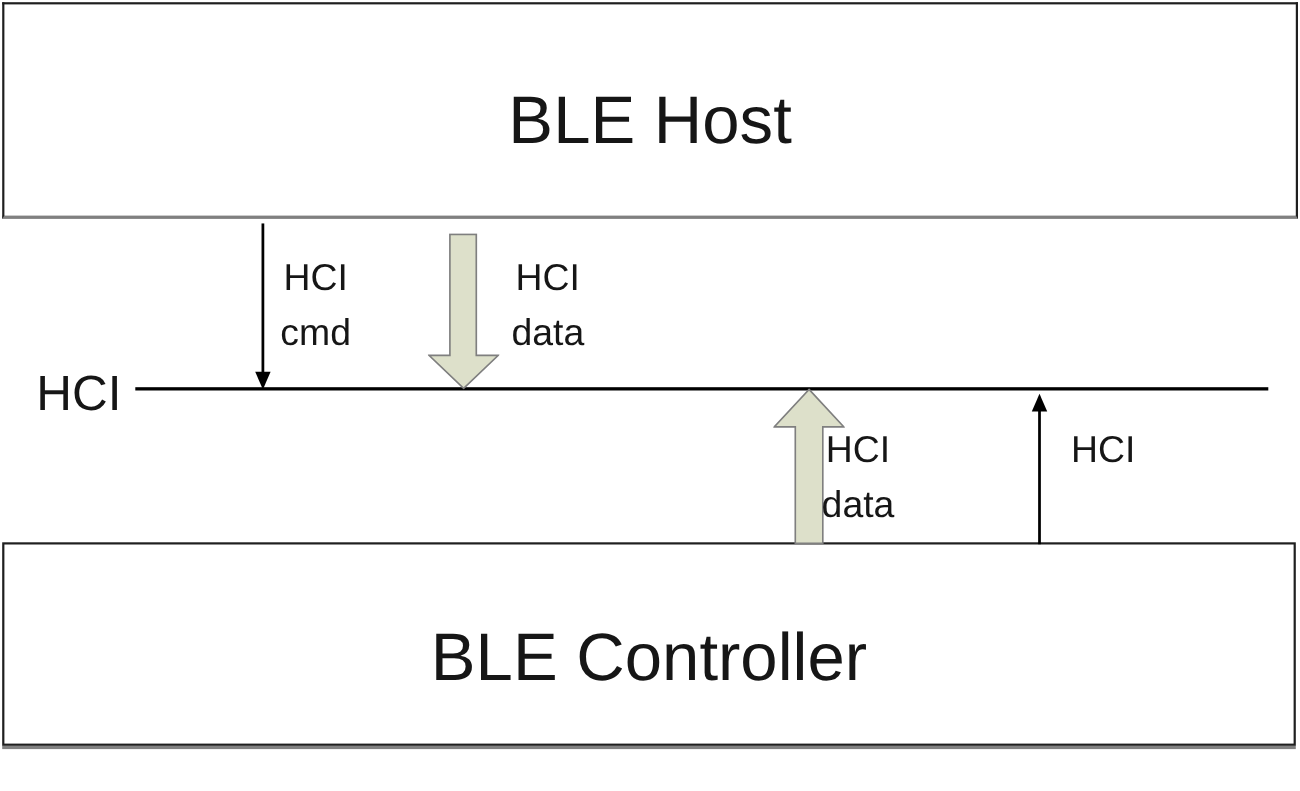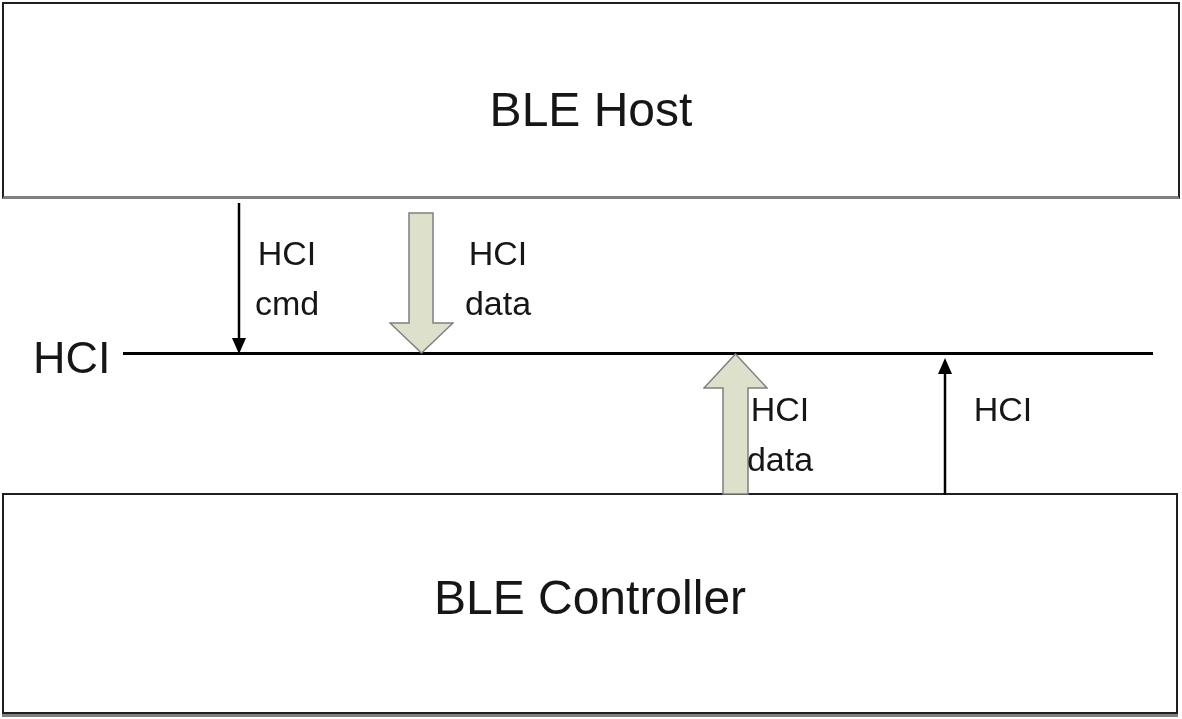--- a/index.html
+++ b/index.html
@@ -22,28 +22,28 @@
     border: 2px solid #1f1f1f;
     background: #ffffff;
   }
   #host-box {
     left: 2px; top: 2px;
     width: 1178px; height: 197px;
     border-bottom: 3px solid #808080;
   }
   #controller-box {
     left: 2px; top: 493px;
-    width: 1176px; height: 221px;
+    width: 1176px; height: 185px;
     box-shadow: 0 3px 0 #808080;
   }
   .box-label {
     position: absolute;
     left: 0; width: 100%;
     text-align: center;
-    font-size: 48px;
+    font-size: 61px;
     line-height: 45px;
     white-space: nowrap;
   }
   #host-box .box-label { top: 83px; }
   #controller-box .box-label { top: 80px; }
 
   #hci-line {
     position: absolute;
     left: 123px; top: 352px;
     width: 1030px; height: 3px;

